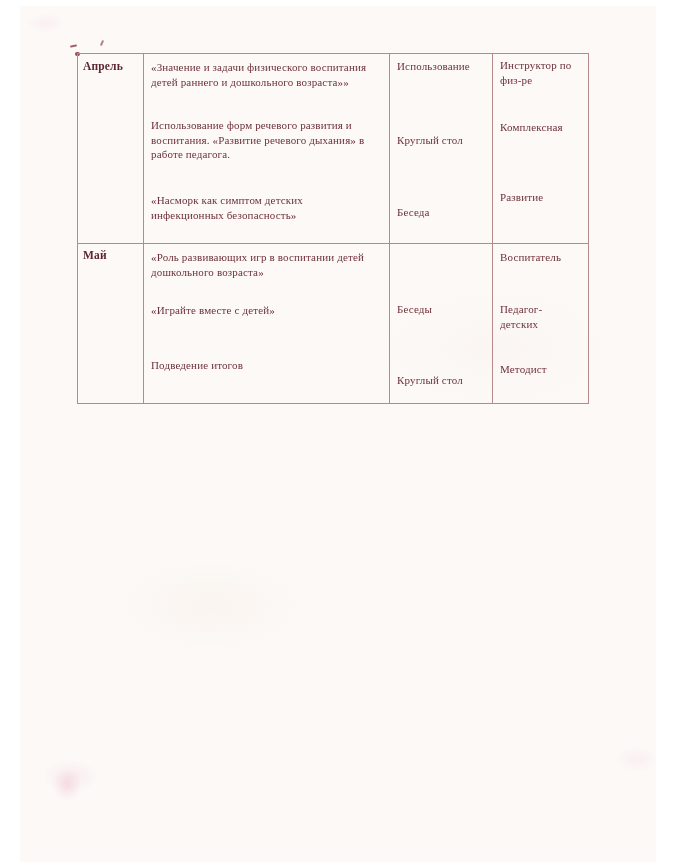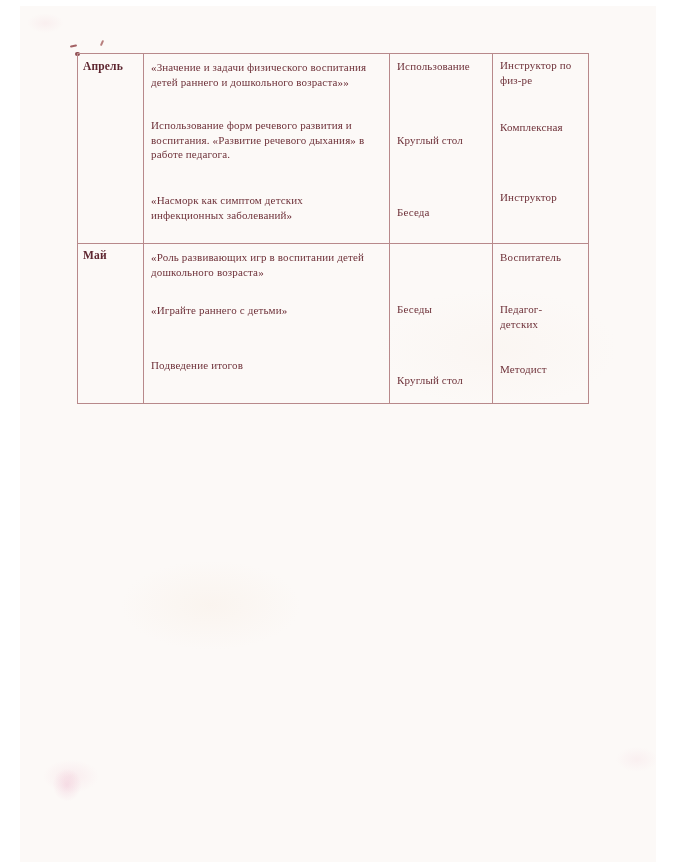--- a/index.html
+++ b/index.html
@@ -114,43 +114,43 @@
       <td class="month-col">
         <div class="blk" style="top:5px">Апрель</div>
       </td>
       <td>
         <div class="blk" style="top:6px">«Значение и задачи физического воспитания
 детей раннего и дошкольного возраста»»</div>
         <div class="blk" style="top:64px">Использование форм речевого развития и
 воспитания. «Развитие речевого дыхания» в
 работе педагога.</div>
         <div class="blk" style="top:139px">«Насморк как симптом детских
-инфекционных заболеваний»</div>
+инфекционных безопасность»</div>
       </td>
       <td>
         <div class="blk" style="top:5px">Использование</div>
         <div class="blk" style="top:79px">Круглый стол</div>
         <div class="blk" style="top:151px">Беседа</div>
       </td>
       <td>
         <div class="blk" style="top:4px">Инструктор по
 физ-ре</div>
         <div class="blk" style="top:66px">Комплексная</div>
-        <div class="blk" style="top:136px">Инструктор</div>
+        <div class="blk" style="top:136px">Развитие</div>
       </td>
     </tr>
 
     <tr class="row-3">
       <td class="month-col">
         <div class="blk" style="top:4px">Май</div>
       </td>
       <td>
         <div class="blk" style="top:6px">«Роль развивающих игр в воспитании детей
  дошкольного возраста»</div>
-        <div class="blk" style="top:59px">«Играйте раннего с детьми»</div>
+        <div class="blk" style="top:59px">«Играйте вместе с детей»</div>
         <div class="blk" style="top:114px">Подведение итогов</div>
       </td>
       <td>
         <div class="blk" style="top:58px">Беседы</div>
         <div class="blk" style="top:129px">Круглый стол</div>
       </td>
       <td>
         <div class="blk" style="top:6px">Воспитатель</div>
         <div class="blk" style="top:58px">Педагог-
 детских</div>

